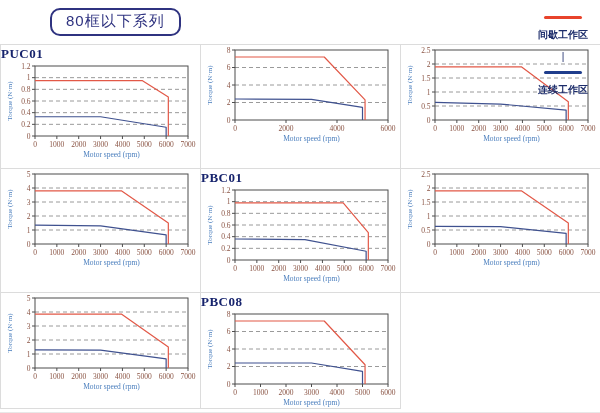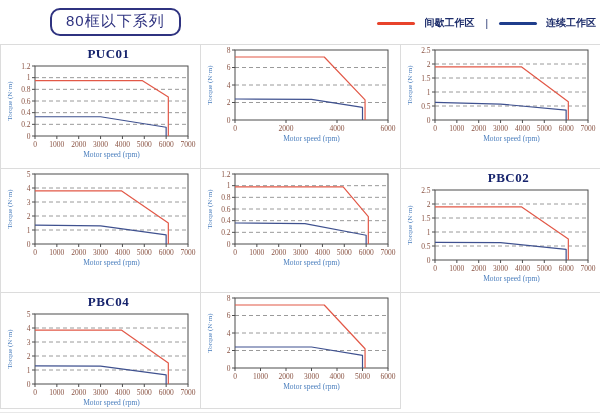--- a/index.html
+++ b/index.html
@@ -13,45 +13,45 @@
   .header { position:relative; height:44px; }
   .badge {
     position:absolute; left:10px; top:8px;
     border:2px solid #2f3380; border-radius:10px 10px 10px 10px;
     padding:2px 14px 3px 14px;
     color:#2f3380; font-size:15px; font-weight:normal; letter-spacing:1px;
     background:#fff;
     margin-left:40px;
   }
   .legend {
-    position:absolute; right:4px; top:16px;
+    position:absolute; right:12px; top:16px;
     display:flex; align-items:center; gap:9px;
-    font-size:10px; font-weight:bold; color:#1d2d6b;
+    font-size:10px; font-weight:bold; color:#1d2d6b;flex-direction:column;
   }
   .legend .swatch { width:38px; height:3px; border-radius:2px; display:inline-block; }
   .legend .sep { color:#1d2d6b; font-weight:normal; padding:0 2px; }
   
   .grid {
     display:grid;
     grid-template-columns:200px 200px 200px;
     grid-template-rows:124px 124px 116px;
     border-top:1px solid #dcdcdc;
     border-left:1px solid #dcdcdc;
     width:601px;
   }
   .cell {
     border-right:1px solid #dcdcdc;
     border-bottom:1px solid #dcdcdc;
     overflow:hidden; text-align:center; background:#fff;
   }
   .cell--empty { border-right:none; border-bottom:none; }
   .chart-title {
-    height:16px; line-height:17px; text-align:center;
+    height:16px; line-height:17px; text-align:left;
     font-family:"Liberation Serif", serif; font-weight:bold;
-    font-size:13px; color:#17246d; letter-spacing:0.5px;padding-left:16px;
+    font-size:13px; color:#17246d; letter-spacing:0.5px;
   }
   .caret {
     display:inline-block; width:1px; height:11px; background:#333;
     margin-right:1px; vertical-align:-1px;
   }
   svg.chart { display:block; margin:0 auto; font-family:"Liberation Serif", serif; }
 </style>
 </head>
 <body>
 
@@ -218,20 +218,21 @@
           <text x="161.14285714285714" y="86" text-anchor="middle" font-size="7.5" fill="#8a5444">6000</text>
           <line x1="183" y1="75" x2="183" y2="78" stroke="#4d4d4d" stroke-width="1"></line>
           <text x="183" y="86" text-anchor="middle" font-size="7.5" fill="#8a5444">7000</text>
           <polyline points="30,21.799999999999997 116.33571428571429,21.799999999999997 163.32857142857142,54 163.32857142857142,75" fill="none" stroke="#e25847" stroke-width="1.2" stroke-linejoin="round"></polyline>
           <polyline points="30,56.099999999999994 95.57142857142857,56.8 161.14285714285714,65.9 161.14285714285714,75" fill="none" stroke="#3f518f" stroke-width="1.2" stroke-linejoin="round"></polyline>
           <text x="106.5" y="96" text-anchor="middle" font-size="7.5" fill="#4a7ebd">Motor speed (rpm)</text>
           <text x="7" y="40" text-anchor="middle" font-size="7" fill="#4a7ebd" transform="rotate(-90 7 40)">Torque (N·m)</text>
         </svg>
       </div>
       <div class="cell">
+        <div class="chart-title">PBC01</div>
         <svg class="chart" width="192" height="100">
           <line x1="30" y1="63.33333333333333" x2="183" y2="63.33333333333333" stroke="#9a9a9a" stroke-width="1" stroke-dasharray="4 3"></line>
           <line x1="30" y1="51.666666666666664" x2="183" y2="51.666666666666664" stroke="#9a9a9a" stroke-width="1" stroke-dasharray="4 3"></line>
           <line x1="30" y1="39.99999999999999" x2="183" y2="39.99999999999999" stroke="#9a9a9a" stroke-width="1" stroke-dasharray="4 3"></line>
           <line x1="30" y1="28.33333333333333" x2="183" y2="28.33333333333333" stroke="#9a9a9a" stroke-width="1" stroke-dasharray="4 3"></line>
           <line x1="30" y1="16.666666666666664" x2="183" y2="16.666666666666664" stroke="#9a9a9a" stroke-width="1" stroke-dasharray="4 3"></line>
           <rect x="30" y="5" width="153" height="70" fill="none" stroke="#4d4d4d" stroke-width="1"></rect>
           <line x1="27" y1="75" x2="30" y2="75" stroke="#4d4d4d" stroke-width="1"></line>
           <text x="25.5" y="77.6" text-anchor="end" font-size="7.5" fill="#8a5444">0</text>
           <line x1="27" y1="63.33333333333333" x2="30" y2="63.33333333333333" stroke="#4d4d4d" stroke-width="1"></line>
@@ -262,21 +263,20 @@
           <text x="161.14285714285714" y="86" text-anchor="middle" font-size="7.5" fill="#8a5444">6000</text>
           <line x1="183" y1="75" x2="183" y2="78" stroke="#4d4d4d" stroke-width="1"></line>
           <text x="183" y="86" text-anchor="middle" font-size="7.5" fill="#8a5444">7000</text>
           <polyline points="30,17.833333333333336 138.19285714285715,17.833333333333336 163.32857142857142,47.58333333333333 163.32857142857142,75" fill="none" stroke="#e25847" stroke-width="1.2" stroke-linejoin="round"></polyline>
           <polyline points="30,54 99.94285714285714,54.58333333333333 161.14285714285714,66.25 161.14285714285714,75" fill="none" stroke="#3f518f" stroke-width="1.2" stroke-linejoin="round"></polyline>
           <text x="106.5" y="96" text-anchor="middle" font-size="7.5" fill="#4a7ebd">Motor speed (rpm)</text>
           <text x="7" y="40" text-anchor="middle" font-size="7" fill="#4a7ebd" transform="rotate(-90 7 40)">Torque (N·m)</text>
         </svg>
       </div>
       <div class="cell">
-        <div class="chart-title">PBC02</div>
         <svg class="chart" width="192" height="100">
           <line x1="30" y1="61" x2="183" y2="61" stroke="#9a9a9a" stroke-width="1" stroke-dasharray="4 3"></line>
           <line x1="30" y1="47" x2="183" y2="47" stroke="#9a9a9a" stroke-width="1" stroke-dasharray="4 3"></line>
           <line x1="30" y1="33" x2="183" y2="33" stroke="#9a9a9a" stroke-width="1" stroke-dasharray="4 3"></line>
           <line x1="30" y1="19" x2="183" y2="19" stroke="#9a9a9a" stroke-width="1" stroke-dasharray="4 3"></line>
           <rect x="30" y="5" width="153" height="70" fill="none" stroke="#4d4d4d" stroke-width="1"></rect>
           <line x1="27" y1="75" x2="30" y2="75" stroke="#4d4d4d" stroke-width="1"></line>
           <text x="25.5" y="77.6" text-anchor="end" font-size="7.5" fill="#8a5444">0</text>
           <line x1="27" y1="61" x2="30" y2="61" stroke="#4d4d4d" stroke-width="1"></line>
           <text x="25.5" y="63.6" text-anchor="end" font-size="7.5" fill="#8a5444">0.5</text>
@@ -304,21 +304,20 @@
           <text x="161.14285714285714" y="86" text-anchor="middle" font-size="7.5" fill="#8a5444">6000</text>
           <line x1="183" y1="75" x2="183" y2="78" stroke="#4d4d4d" stroke-width="1"></line>
           <text x="183" y="86" text-anchor="middle" font-size="7.5" fill="#8a5444">7000</text>
           <polyline points="30,21.799999999999997 116.33571428571429,21.799999999999997 163.32857142857142,54 163.32857142857142,75" fill="none" stroke="#e25847" stroke-width="1.2" stroke-linejoin="round"></polyline>
           <polyline points="30,57.36 95.57142857142857,57.64 161.14285714285714,64.36 161.14285714285714,75" fill="none" stroke="#3f518f" stroke-width="1.2" stroke-linejoin="round"></polyline>
           <text x="106.5" y="96" text-anchor="middle" font-size="7.5" fill="#4a7ebd">Motor speed (rpm)</text>
           <text x="7" y="40" text-anchor="middle" font-size="7" fill="#4a7ebd" transform="rotate(-90 7 40)">Torque (N·m)</text>
         </svg>
       </div>
       <div class="cell">
-        <div class="chart-title">PBC04</div>
         <svg class="chart" width="192" height="100">
           <line x1="30" y1="61" x2="183" y2="61" stroke="#9a9a9a" stroke-width="1" stroke-dasharray="4 3"></line>
           <line x1="30" y1="47" x2="183" y2="47" stroke="#9a9a9a" stroke-width="1" stroke-dasharray="4 3"></line>
           <line x1="30" y1="33" x2="183" y2="33" stroke="#9a9a9a" stroke-width="1" stroke-dasharray="4 3"></line>
           <line x1="30" y1="19" x2="183" y2="19" stroke="#9a9a9a" stroke-width="1" stroke-dasharray="4 3"></line>
           <rect x="30" y="5" width="153" height="70" fill="none" stroke="#4d4d4d" stroke-width="1"></rect>
           <line x1="27" y1="75" x2="30" y2="75" stroke="#4d4d4d" stroke-width="1"></line>
           <text x="25.5" y="77.6" text-anchor="end" font-size="7.5" fill="#8a5444">0</text>
           <line x1="27" y1="61" x2="30" y2="61" stroke="#4d4d4d" stroke-width="1"></line>
           <text x="25.5" y="63.6" text-anchor="end" font-size="7.5" fill="#8a5444">1</text>
@@ -346,20 +345,21 @@
           <text x="161.14285714285714" y="86" text-anchor="middle" font-size="7.5" fill="#8a5444">6000</text>
           <line x1="183" y1="75" x2="183" y2="78" stroke="#4d4d4d" stroke-width="1"></line>
           <text x="183" y="86" text-anchor="middle" font-size="7.5" fill="#8a5444">7000</text>
           <polyline points="30,21.1 116.33571428571429,21.1 163.32857142857142,54 163.32857142857142,75" fill="none" stroke="#e25847" stroke-width="1.2" stroke-linejoin="round"></polyline>
           <polyline points="30,56.8 95.57142857142857,57.08 161.14285714285714,65.9 161.14285714285714,75" fill="none" stroke="#3f518f" stroke-width="1.2" stroke-linejoin="round"></polyline>
           <text x="106.5" y="96" text-anchor="middle" font-size="7.5" fill="#4a7ebd">Motor speed (rpm)</text>
           <text x="7" y="40" text-anchor="middle" font-size="7" fill="#4a7ebd" transform="rotate(-90 7 40)">Torque (N·m)</text>
         </svg>
       </div>
       <div class="cell">
+        <div class="chart-title">PBC08</div>
         <svg class="chart" width="192" height="100">
           <line x1="30" y1="57.5" x2="183" y2="57.5" stroke="#9a9a9a" stroke-width="1" stroke-dasharray="4 3"></line>
           <line x1="30" y1="40" x2="183" y2="40" stroke="#9a9a9a" stroke-width="1" stroke-dasharray="4 3"></line>
           <line x1="30" y1="22.5" x2="183" y2="22.5" stroke="#9a9a9a" stroke-width="1" stroke-dasharray="4 3"></line>
           <rect x="30" y="5" width="153" height="70" fill="none" stroke="#4d4d4d" stroke-width="1"></rect>
           <line x1="27" y1="75" x2="30" y2="75" stroke="#4d4d4d" stroke-width="1"></line>
           <text x="25.5" y="77.6" text-anchor="end" font-size="7.5" fill="#8a5444">0</text>
           <line x1="27" y1="57.5" x2="30" y2="57.5" stroke="#4d4d4d" stroke-width="1"></line>
           <text x="25.5" y="60.1" text-anchor="end" font-size="7.5" fill="#8a5444">2</text>
           <line x1="27" y1="40" x2="30" y2="40" stroke="#4d4d4d" stroke-width="1"></line>

